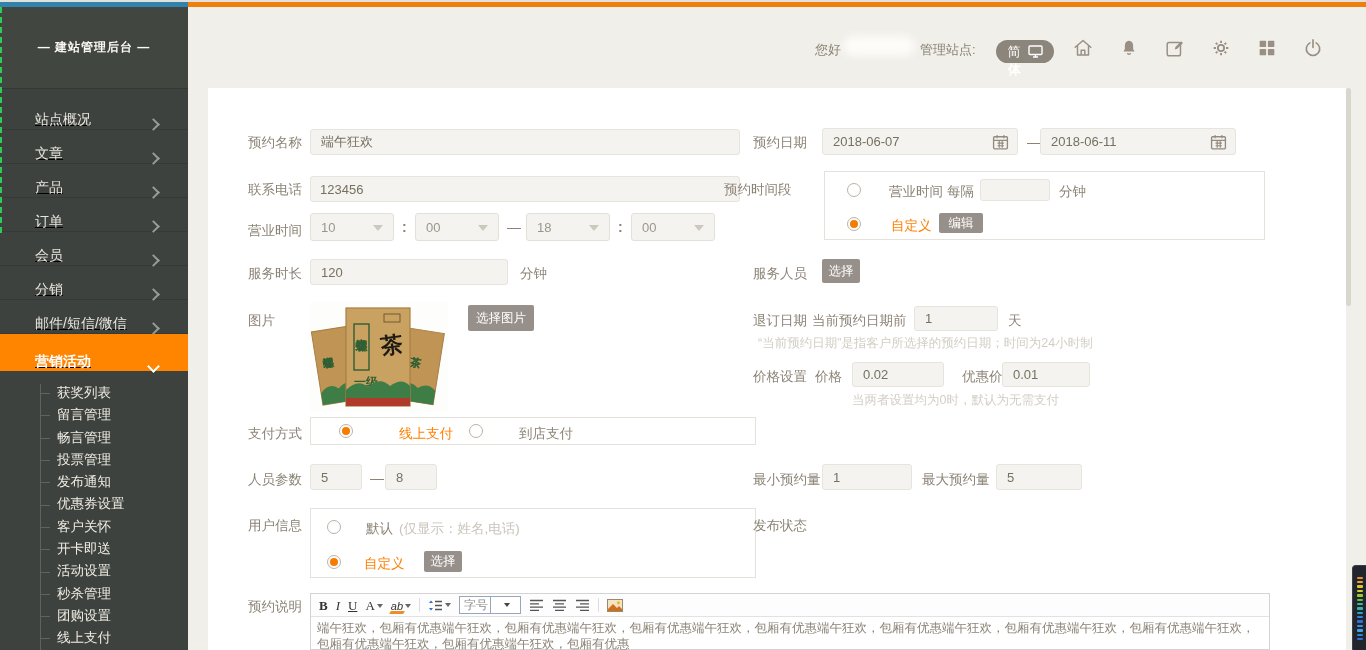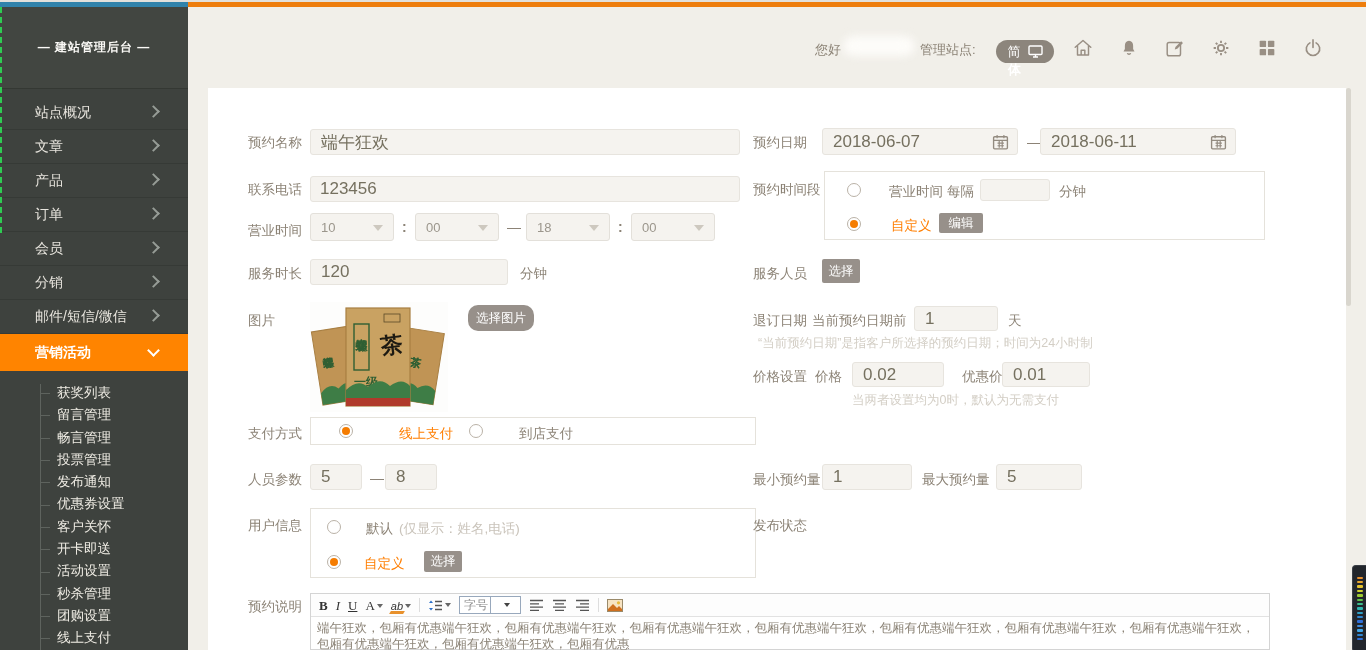--- a/index.html
+++ b/index.html
@@ -15,22 +15,22 @@
   .top-accent-orange{position:absolute;left:188px;top:2px;width:1178px;height:5px;background:#ee7e0e;}
 
   
   .sidebar{position:absolute;left:0;top:7px;width:188px;height:643px;background:#3e423e;}
   .green-dashes{position:absolute;left:0;top:0;width:2px;height:230px;
     background:repeating-linear-gradient(#2ecc52 0 6px,transparent 6px 10px);z-index:5;}
   .side-header{position:absolute;left:0;top:0;width:188px;height:81px;background:#424641;
     display:flex;align-items:center;justify-content:center;border-bottom:1px solid #343833;}
   .side-title{color:#fbfaf7;font-size:12px;font-weight:bold;letter-spacing:1px;}
   .menu{position:absolute;left:0;top:89px;width:188px;}
-  .mitem{position:relative;height:33px;display:flex;align-items:center;
-    border-bottom:1px solid #363a36;cursor:pointer;}
+  .mitem{position:relative;height:33px;display:flex;align-items:flex-end;
+    border-bottom:1px solid #363a36;cursor:pointer;text-decoration:underline;}
   .mlabel{color:#e8e5de;font-size:14px;margin-left:35px;}
   .chev{position:absolute;right:30px;width:7px;height:7px;
     border-right:2px solid #969c96;border-bottom:2px solid #969c96;
     transform:rotate(-45deg);margin-top:-2px;}
   .mitem.active{background:#ff8400;height:37px;border-bottom:none;}
   .mitem.active .mlabel{color:#fff;font-weight:bold;}
   .mitem.active .chev{border-color:#fff;transform:rotate(45deg);margin-top:-4px;}
   .submenu{position:absolute;left:0;top:375px;width:188px;}
   .submenu::before{content:'';position:absolute;left:40px;top:2px;bottom:-20px;
     border-left:1px solid #5e635e;}
@@ -56,21 +56,21 @@
   .side-widget{position:absolute;left:1352px;top:565px;width:14px;height:85px;
     background:#22262c;border:1px solid #3a3f46;border-right:none;border-radius:4px 0 0 4px;
     display:flex;flex-direction:column;align-items:center;justify-content:center;gap:2px;}
   .stripe{display:block;width:6px;height:2.4px;border-radius:1px;}
 
   
   .panel{position:absolute;left:208px;top:88px;width:1138px;height:562px;background:#fff;}
   .lbl{position:absolute;color:#8c8376;font-size:13.5px;white-space:nowrap;}
   .note{position:absolute;color:#d3cec5;font-size:12.5px;white-space:nowrap;}
   .fld{position:absolute;background:#f5f3ef;border:1px solid #e7e4de;border-radius:3px;
-    color:#75705f;font-size:17px;display:flex;align-items:center;padding:0 10px;box-sizing:border-box;}
+    color:#75705f;font-size:13px;display:flex;align-items:center;padding:0 10px;box-sizing:border-box;}
   .sel{position:absolute;background:#f5f3ef;border:1px solid #e3e0da;border-radius:3px;
     color:#9b968c;font-size:13px;display:flex;align-items:center;padding:0 10px;box-sizing:border-box;
     cursor:pointer;}
   .sel::after{content:'';position:absolute;right:10px;top:50%;margin-top:-2px;
     border-left:5px solid transparent;border-right:5px solid transparent;border-top:6px solid #cdc8bf;}
   .dash{position:absolute;color:#8c8376;font-size:14px;}
   .colon{position:absolute;color:#8c8376;font-size:14px;font-weight:bold;}
   .wbox{position:absolute;background:#fff;border:1px solid #e5e2db;box-sizing:border-box;}
   .gbtn{position:absolute;background:#97908a;color:#fff;font-size:12.5px;border-radius:2px;
     display:flex;align-items:center;justify-content:center;cursor:pointer;white-space:nowrap;}
@@ -257,21 +257,21 @@
       <rect x="1.5" y="3" width="13" height="11.5" rx="1" fill="none" stroke="#938b80" stroke-width="1.3"></rect>
       <path d="M1.5 6.5 h13 M4.8 1.5 v3 M11.2 1.5 v3 M5.2 9 h6 M5.2 11.5 h6 M6.8 7 v6.5 M9.6 7 v6.5" stroke="#938b80" stroke-width="1.1" fill="none"></path>
     </svg>
   </div>
 
   <span class="lbl" style="left:40px;top:93px;">联系电话</span>
   <div class="fld" style="left:102px;top:88px;width:430px;height:26px;padding-left:9px;">
       <span>123456</span>
     </div>
 
-  <span class="lbl" style="left:545px;top:93px;">预约时间段</span>
+  <span class="lbl" style="left:516px;top:93px;">预约时间段</span>
   <div class="wbox" style="left:616px;top:83px;width:441px;height:69px;">
     <span class="radio" style="left:22px;top:11px;"></span>
     <span class="lbl" style="left:64px;top:11px;color:#8c8376;">营业时间</span>
     <span class="lbl" style="left:122px;top:11px;">每隔</span>
     <div class="fld" style="left:155px;top:7px;width:70px;height:22px;"></div>
     <span class="lbl" style="left:234px;top:11px;">分钟</span>
     <span class="radio on" style="left:22px;top:45px;"></span>
     <span class="lbl ot" style="left:66px;top:45px;">自定义</span>
     <div class="gbtn" style="left:114px;top:41px;width:44px;height:20px;">
         <span>编辑</span>
@@ -321,21 +321,21 @@
     </g>
     <rect x="36" y="6" width="64" height="98" fill="#c9a262" stroke="#a87f42" stroke-width="1.2"></rect>
     <rect x="74" y="12" width="16" height="8" fill="none" stroke="#5a4a28" stroke-width="0.8"></rect>
     <rect x="44" y="22" width="15" height="46" fill="none" stroke="#2f5f33" stroke-width="1.4"></rect>
     <text x="51.5" y="27" font-size="12" fill="#2f5f33" font-weight="bold" writing-mode="tb">碧螺春</text>
     <text x="72" y="52" font-size="22" fill="#1d1a12" font-weight="bold" transform="rotate(-8 72 52)">茶</text>
     <text x="44" y="84" font-size="12" fill="#2f5f33" font-weight="bold">一级</text>
     <path d="M36 88 q12 -12 22 -3 q12 -11 22 -1 q12 -9 20 0 l0 20 -64 0z" fill="#3e7d46"></path>
     <rect x="36" y="96" width="64" height="8" fill="#b03a2b"></rect>
   </svg>
-  <div class="gbtn" style="left:260px;top:217px;width:66px;height:26px;border-radius:10px;">
+  <div class="gbtn" style="left:260px;top:217px;width:66px;height:26px;">
       <span>选择图片</span>
     </div>
 
   <span class="lbl" style="left:545px;top:224px;">退订日期</span>
   <span class="lbl" style="left:604px;top:224px;">当前预约日期前</span>
   <div class="fld" style="left:706px;top:218px;width:84px;height:25px;">
       <span>1</span>
     </div>
   <span class="lbl" style="left:800px;top:224px;">天</span>
   <span class="note" style="left:550px;top:247px;">“当前预约日期”是指客户所选择的预约日期；时间为24小时制</span>

